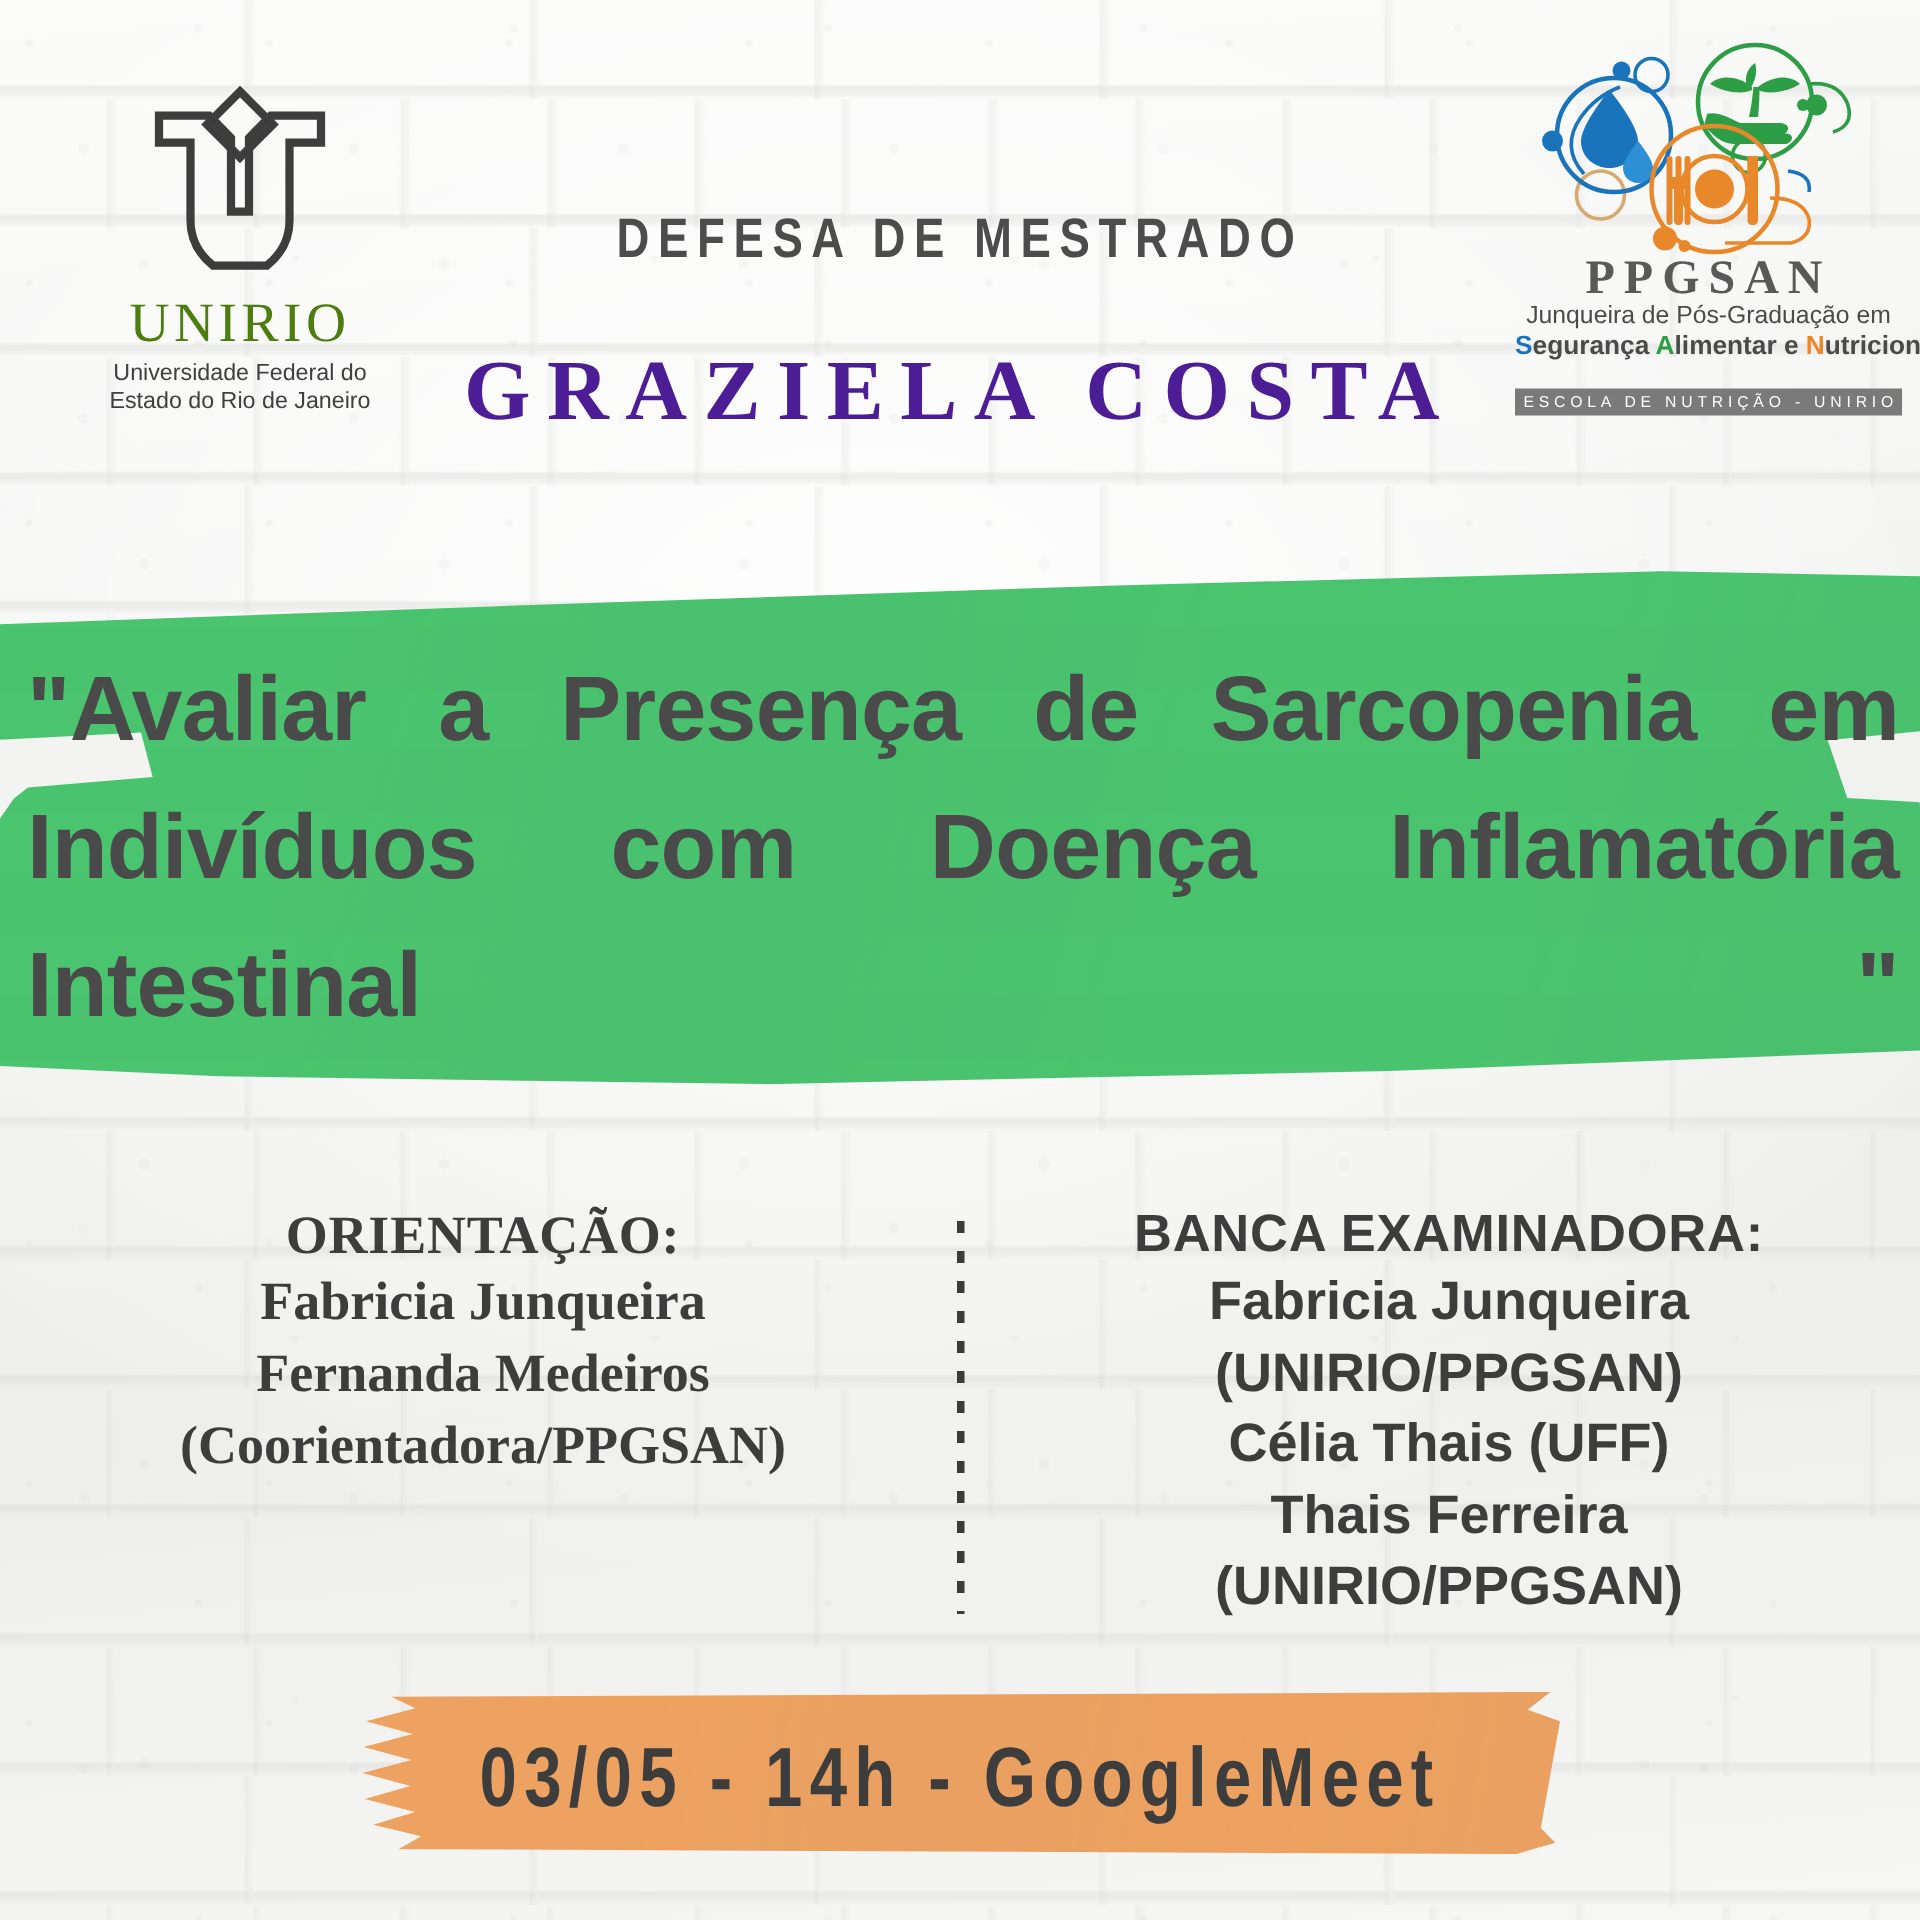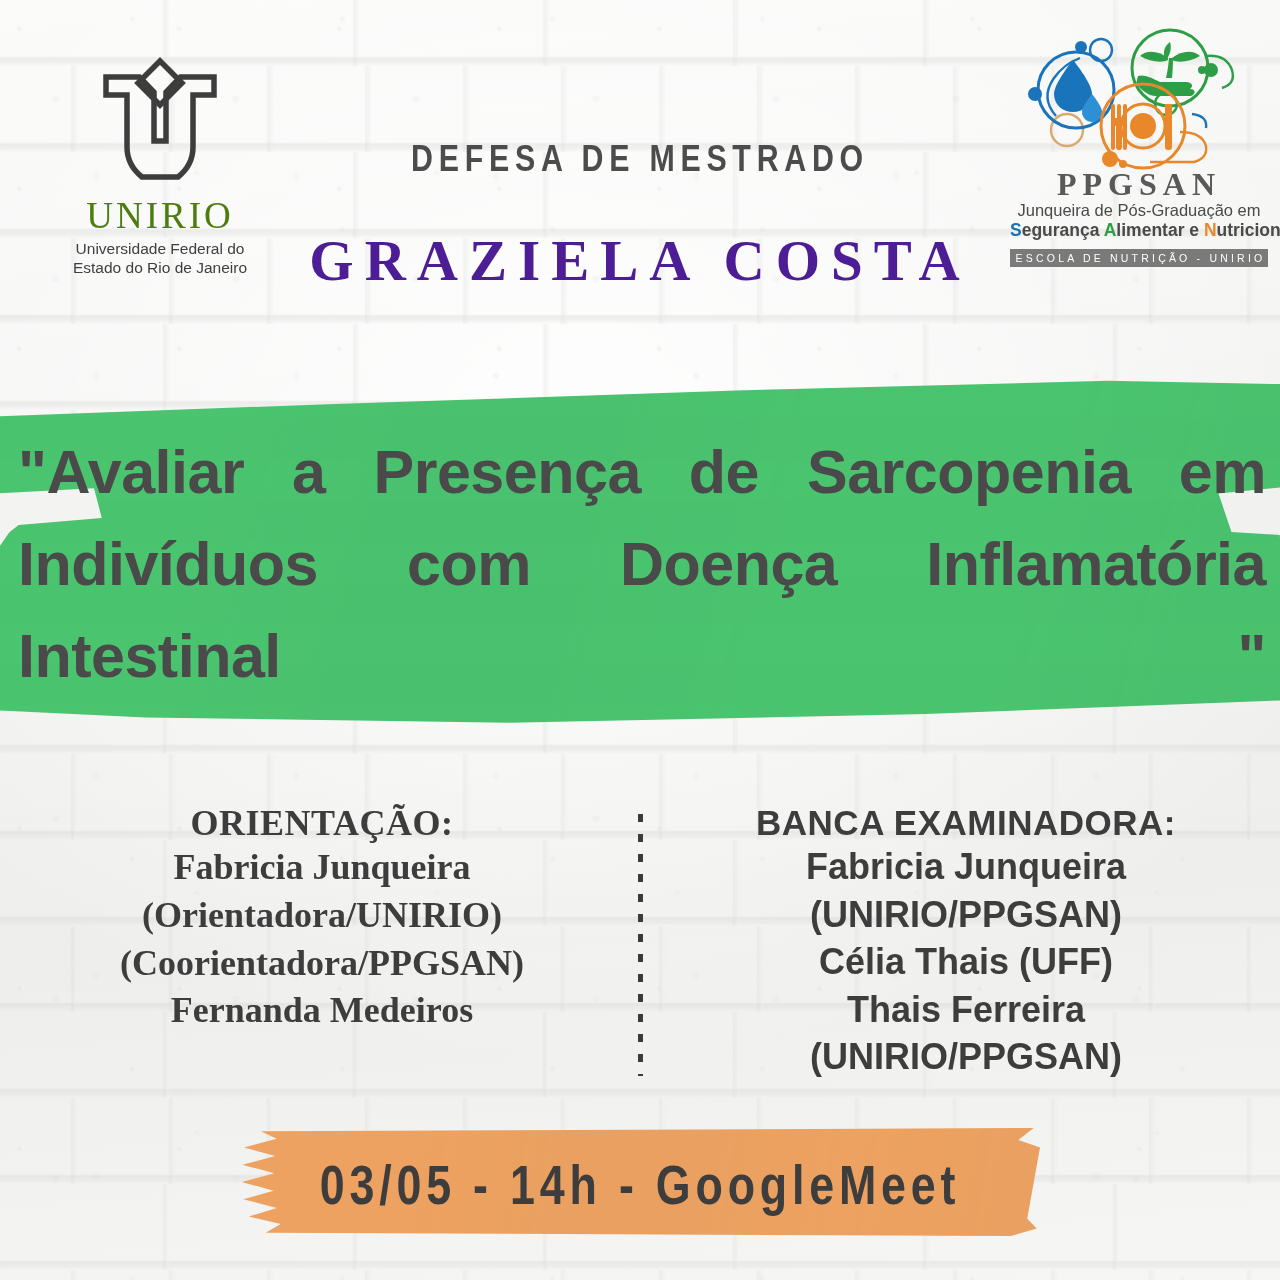--- a/index.html
+++ b/index.html
@@ -143,21 +143,21 @@
   }
   .ppgsan-l2 .c-blue  { color:#1a74bb; }
   .ppgsan-l2 .c-green { color:#2e9e46; }
   .ppgsan-l2 .c-orng  { color:#e8882a; }
   .ppgsan-bar {
     background:#7a7a7a;
     color:#ffffff;
     font-size:10.5px;
     letter-spacing:3.2px;
     padding:3px 0 3px 3px;
-    margin-top:9px;
+    margin-top:19px;
     white-space:nowrap;
   }
 
   
   .kicker {
     position:absolute;
     left:0; right:0; top:138px;
     text-align:center;
     font-family:"Liberation Sans", sans-serif;
     font-weight:bold;
@@ -398,23 +398,22 @@
     <div class="green-shape g2"></div>
     <div class="green-shape g3"></div>
   </div>
   <div class="title">"Avaliar a Presença de Sarcopenia em Indivíduos com Doença Inflamatória Intestinal "</div>
 
   <div class="cols">
 
     <div class="col col-left">
       <div class="col-head">ORIENTAÇÃO:</div>
       <div class="col-line">Fabricia Junqueira</div>
-      <div class="col-line">(Orientadora/UNIRIO)</div>
+      <div class="col-line">Fernanda Medeiros</div>
       <div class="col-line">(Coorientadora/PPGSAN)</div>
-      <div class="col-line">Fernanda Medeiros</div>
     </div>
 
     <div class="divider"></div>
 
     <div class="col col-right">
       <div class="col-head">BANCA EXAMINADORA:</div>
       <div class="col-line">Fabricia Junqueira</div>
       <div class="col-line">(UNIRIO/PPGSAN)</div>
       <div class="col-line">Célia Thais (UFF)</div>
       <div class="col-line">Thais Ferreira</div>

